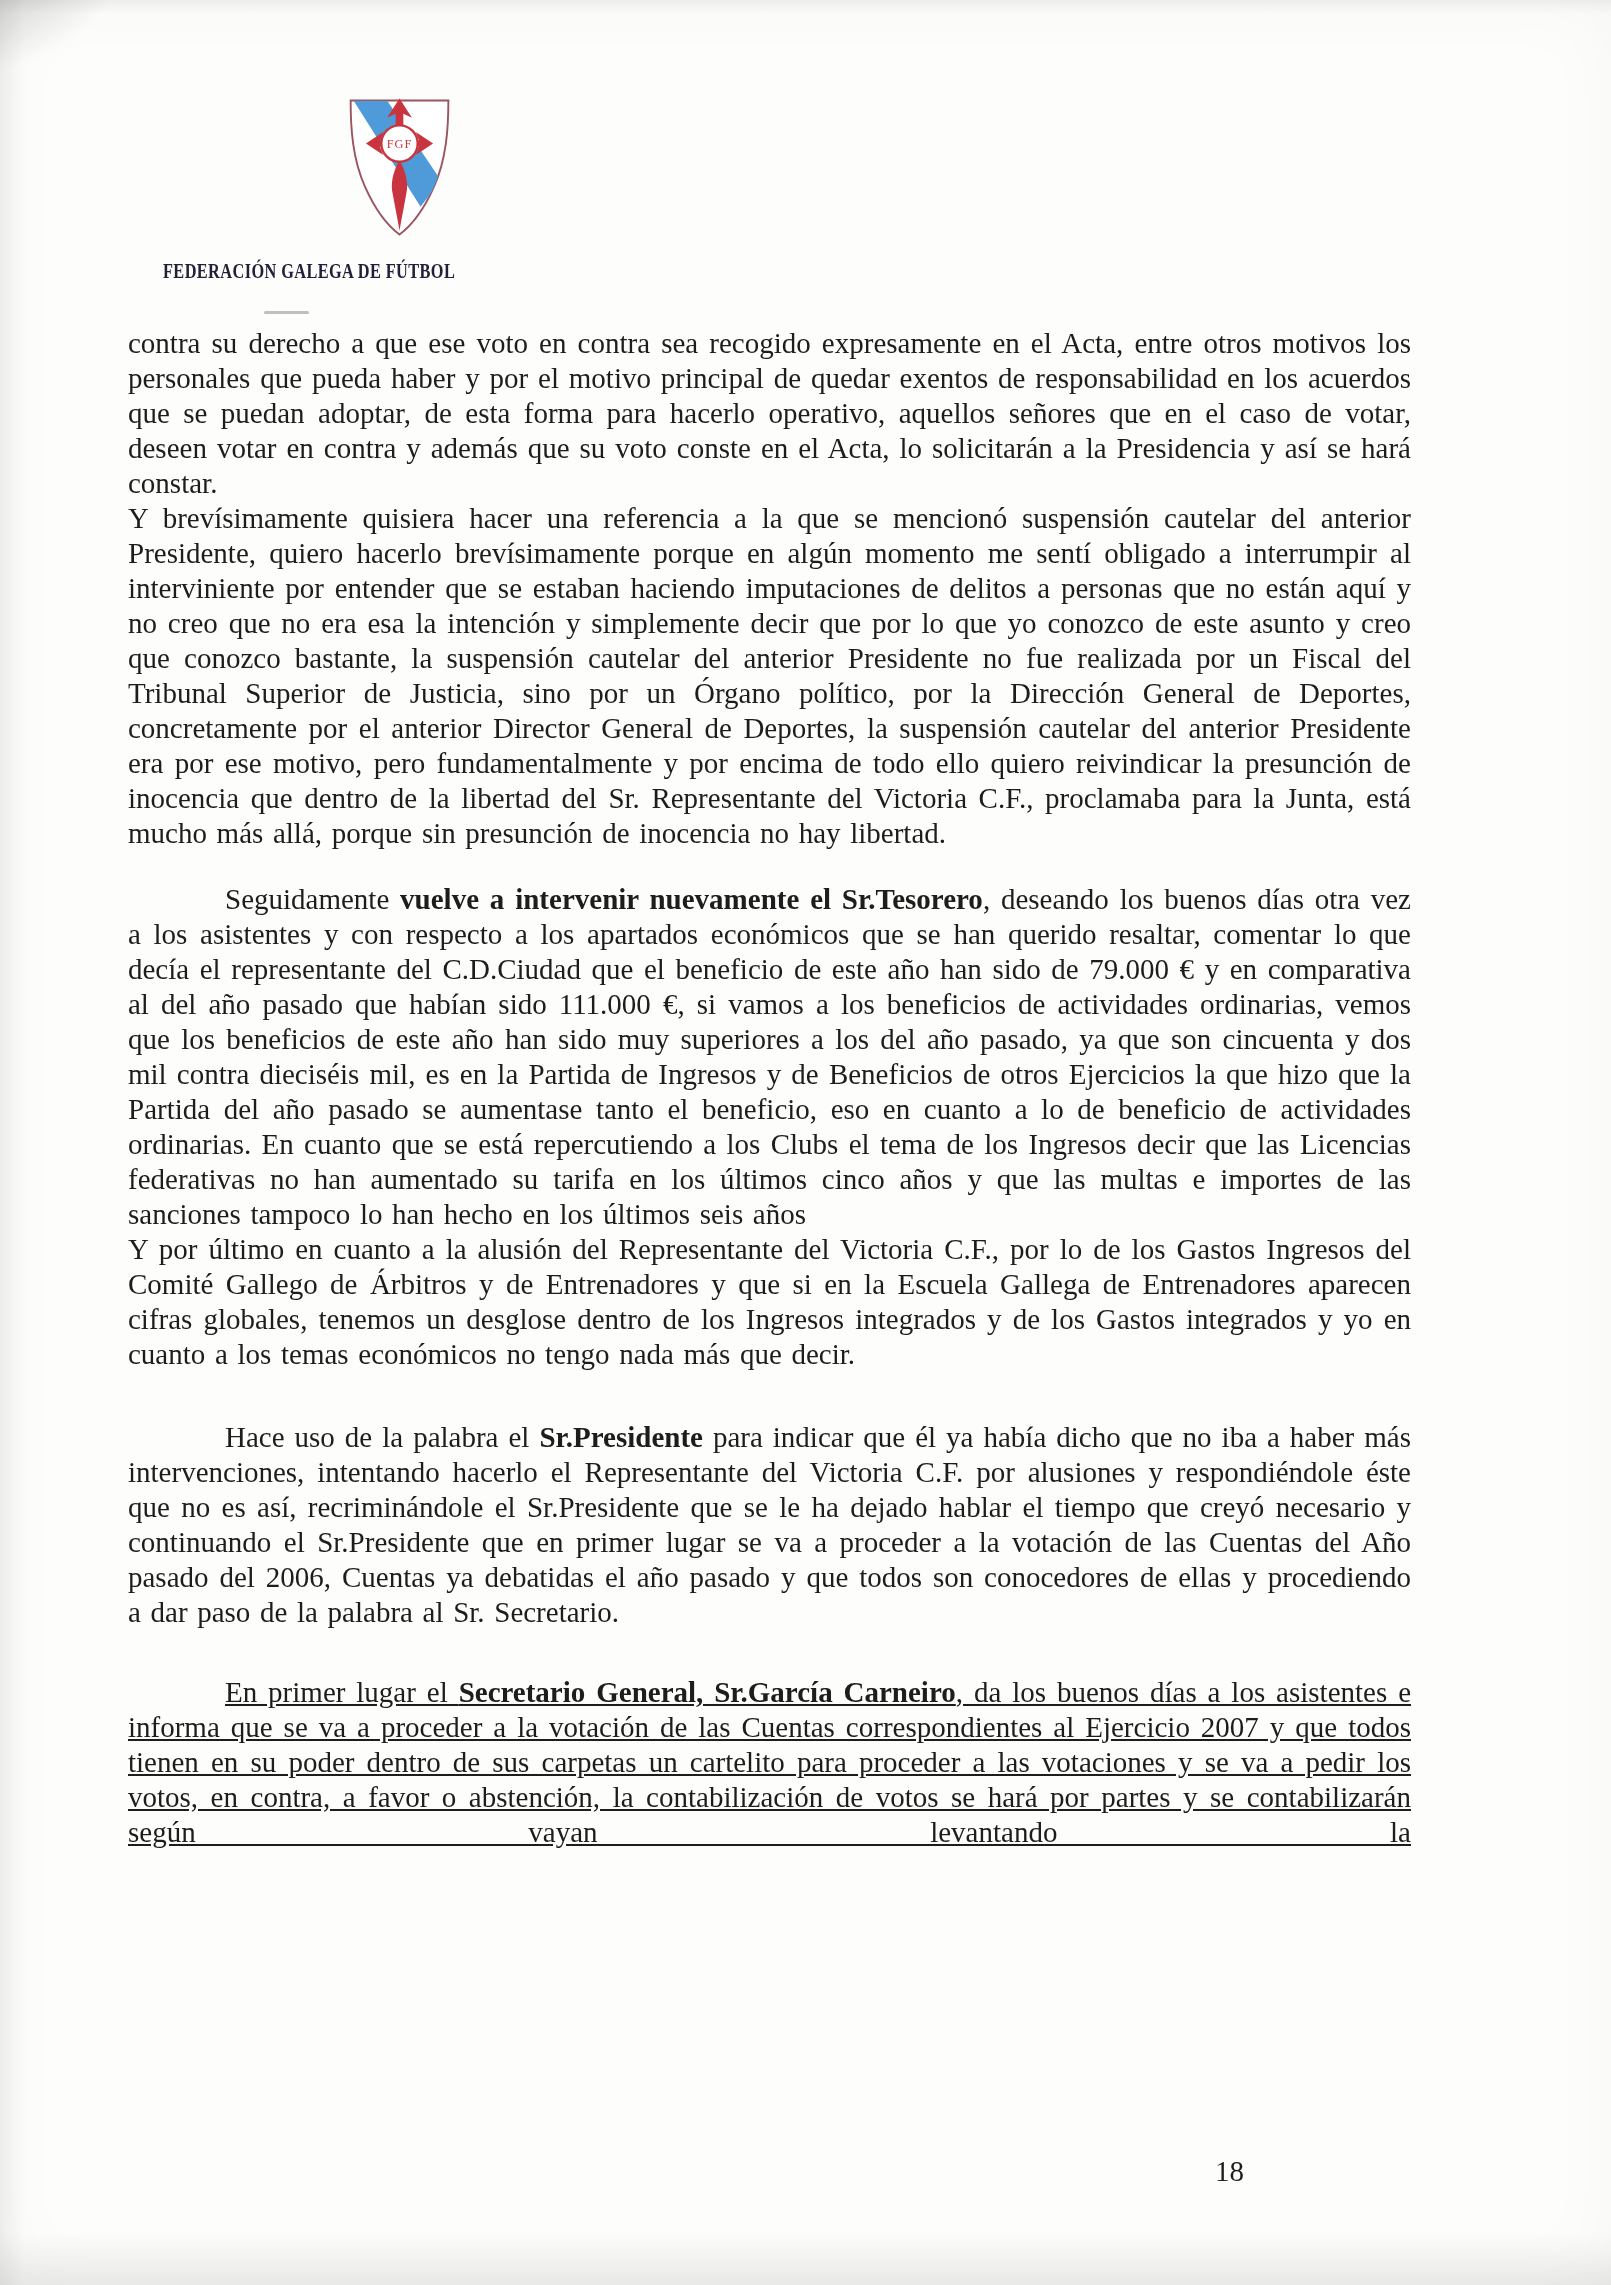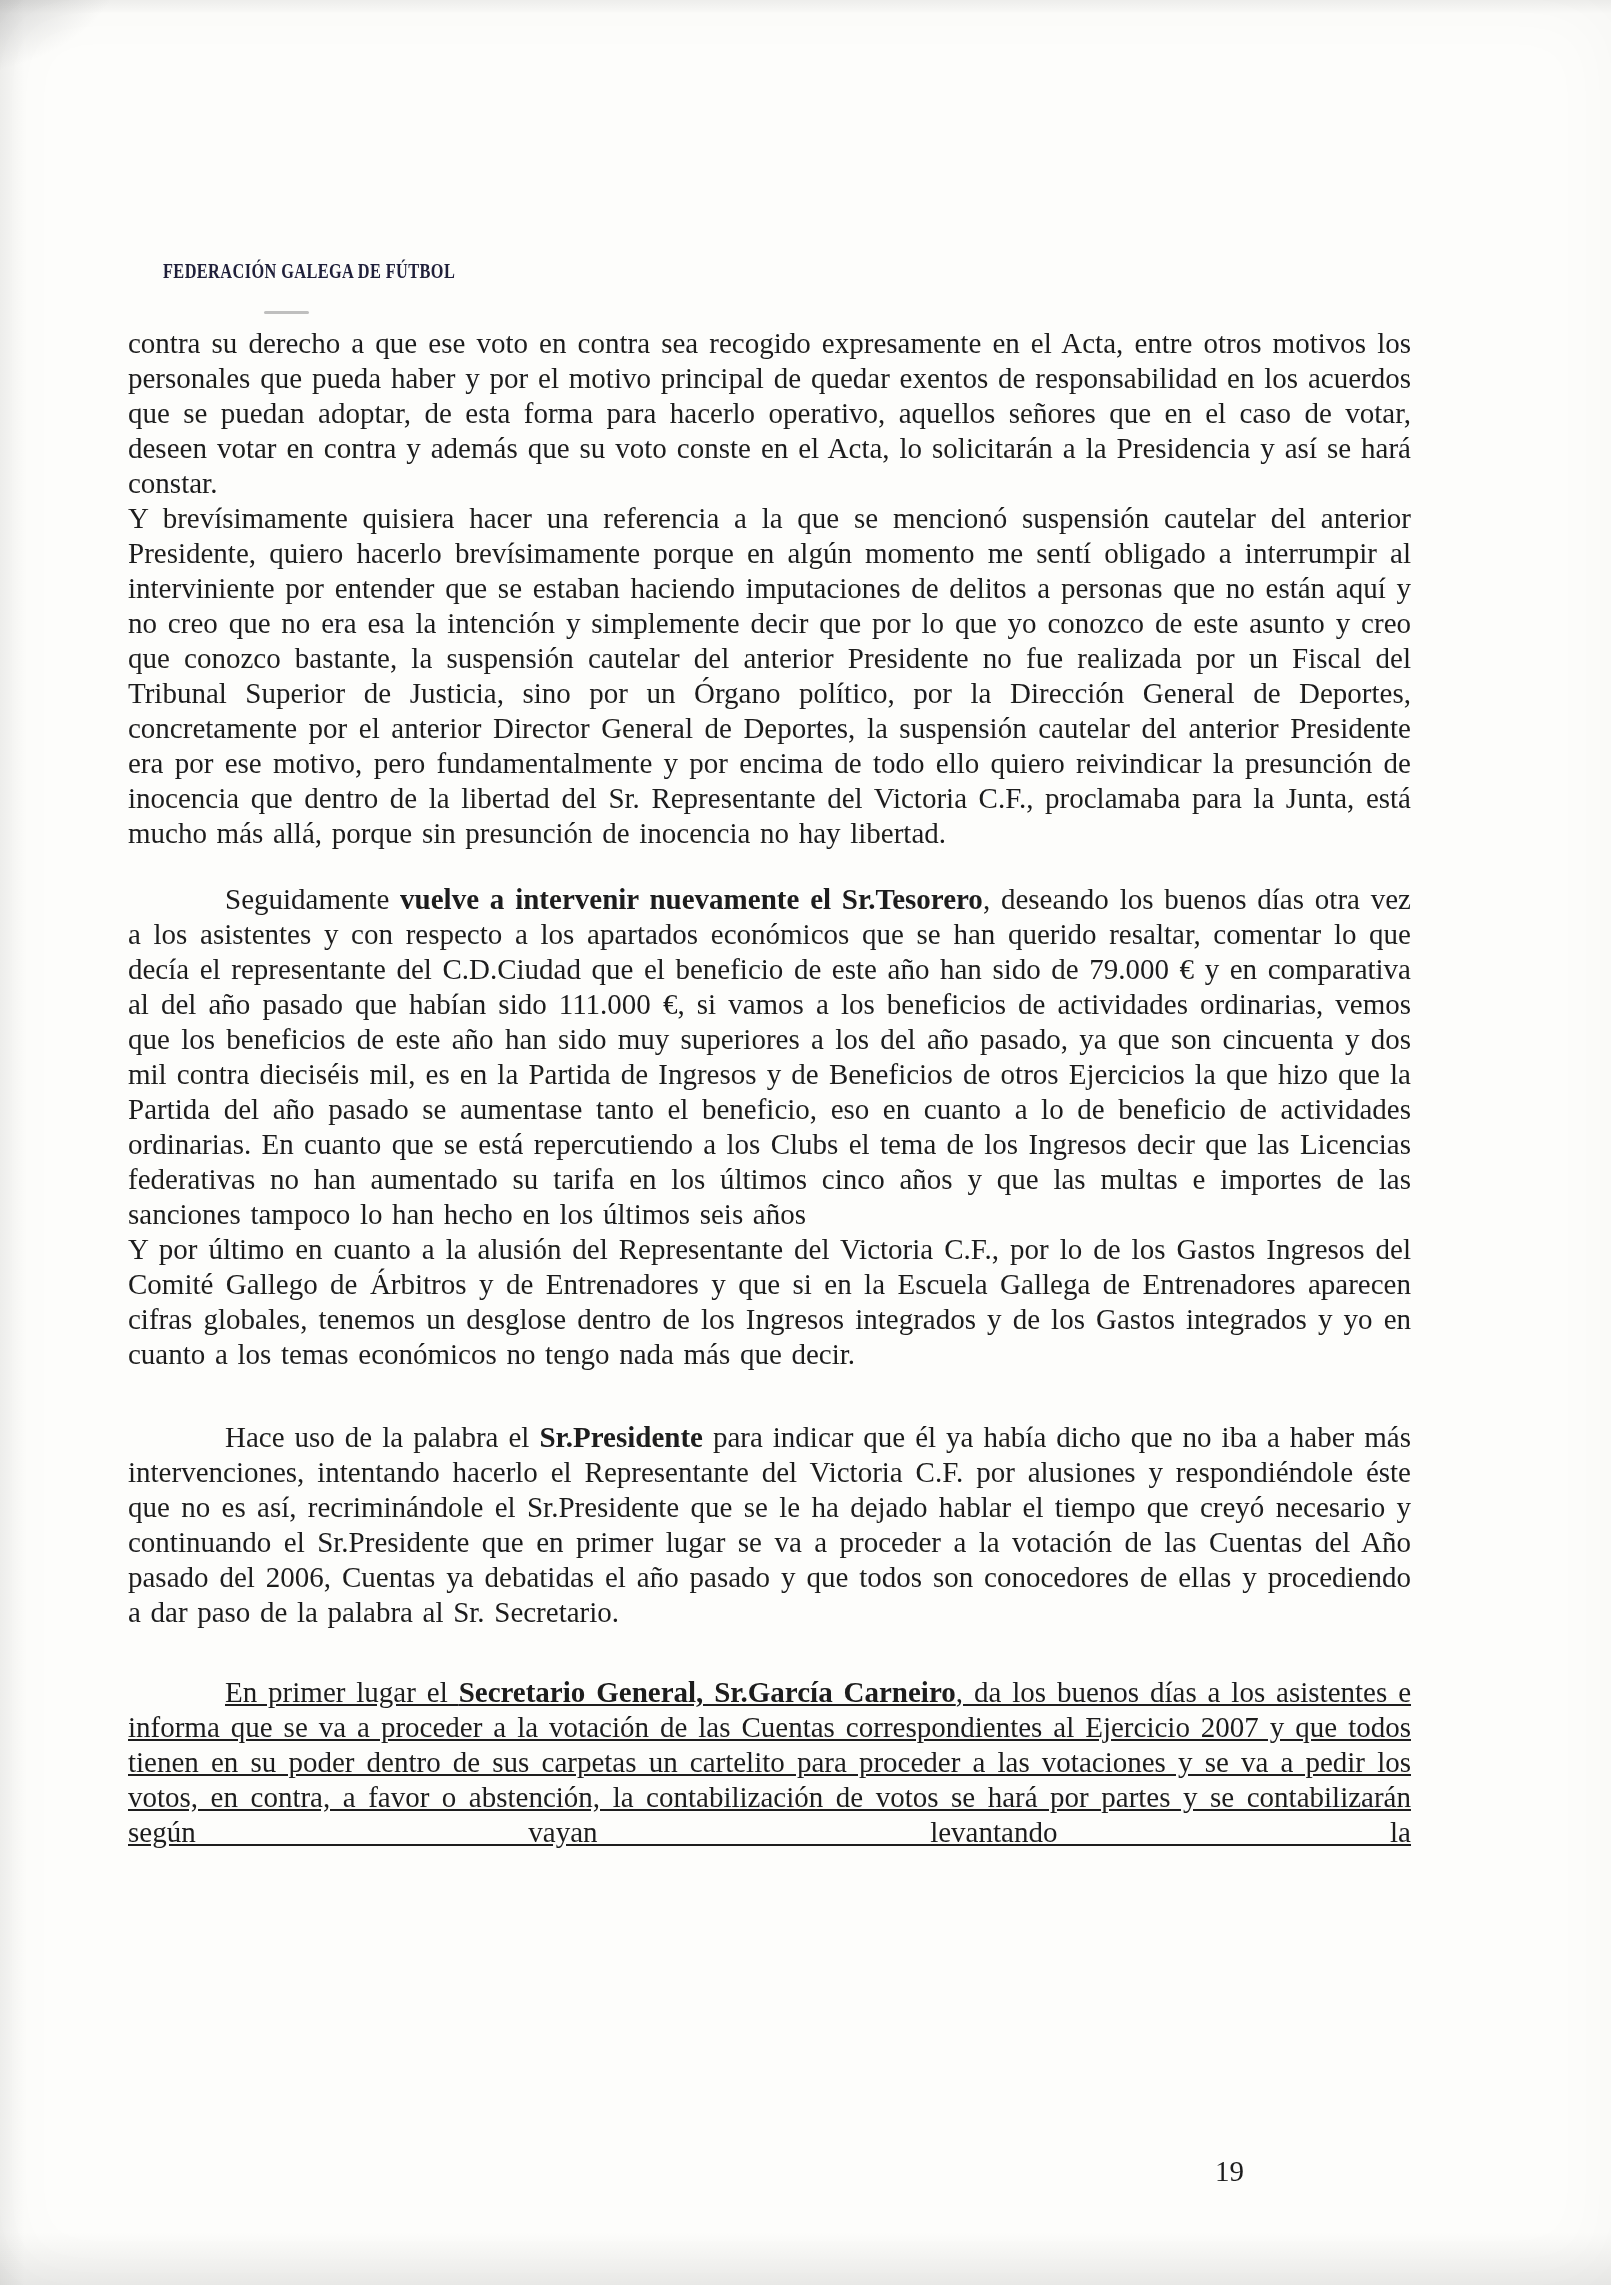--- a/index.html
+++ b/index.html
@@ -45,30 +45,56 @@
   .pagenum{
     position:absolute;left:1215px;top:2154px;
     font-size:29px;line-height:35px;color:#1d1d1d;
   }
 </style>
 </head>
 <body>
 
 <div class="page">
 
+  <div class="logo">
+    <svg viewBox="0 0 120 154" xmlns="http://www.w3.org/2000/svg">
+      <defs>
+        <clipPath id="shieldClip">
+          <path d="M9,7 L111,7 C111,36 109,68 96,97 C85,122 72,138 60,147 C48,138 35,122 24,97 C11,68 9,36 9,7 Z"></path>
+        </clipPath>
+      </defs>
+
+      <path d="M9,7 L111,7 C111,36 109,68 96,97 C85,122 72,138 60,147 C48,138 35,122 24,97 C11,68 9,36 9,7 Z" fill="#ffffff" stroke="#9b5560" stroke-width="2"></path>
+
+      <g clip-path="url(#shieldClip)">
+        <path d="M12,7 L47,7 L103,90 L82,118 Z" fill="#4f9bd9"></path>
+      </g>
+
+      <g fill="#c8353f">
+        <path d="M60,5 L73,25 L60,19 L47,25 Z"></path>
+        <rect x="56" y="18" width="8" height="18"></rect>
+        <path d="M25,52 L43,40 L39.5,49 L48,49 L48,55 L39.5,55 L43,64 Z"></path>
+        <path d="M95,52 L77,40 L80.5,49 L72,49 L72,55 L80.5,55 L77,64 Z"></path>
+        <path d="M60,69 C52.5,83 50.5,95 53,105 C55.5,119 58,131 60,143 C62,131 64.5,119 67,105 C69.5,95 67.5,83 60,69 Z"></path>
+      </g>
+
+      <circle cx="60" cy="52" r="19" fill="#ffffff" stroke="#c8353f" stroke-width="2.5"></circle>
+      <text x="60" y="57" text-anchor="middle" font-family="Liberation Serif, serif" font-size="13" letter-spacing="1" fill="#c8353f">FGF</text>
+    </svg>
+  </div>
 
   <div class="org-title">FEDERACIÓN GALEGA DE FÚTBOL</div>
 
   <div class="header-mark"></div>
 
   <main class="body">
       <p class=""><span>contra su derecho a que ese voto en contra sea recogido expresamente en el Acta, entre otros motivos los personales que pueda haber y por el motivo principal de quedar exentos de responsabilidad en los acuerdos que se puedan adoptar, de esta forma para hacerlo operativo, aquellos señores que en el caso de votar, deseen votar en contra y además que su voto conste en el Acta, lo solicitarán a la Presidencia y así se hará constar.</span></p>
       <p class=""><span>Y brevísimamente quisiera hacer una referencia a la que se mencionó suspensión cautelar del anterior Presidente, quiero hacerlo brevísimamente porque en algún momento me sentí obligado a interrumpir al interviniente por entender que se estaban haciendo imputaciones de delitos a personas que no están aquí y no creo que no era esa la intención y simplemente decir que por lo que yo conozco de este asunto y creo que conozco bastante, la suspensión cautelar del anterior Presidente no fue realizada por un Fiscal del Tribunal Superior de Justicia, sino por un Órgano político, por la Dirección General de Deportes, concretamente por el anterior Director General de Deportes, la suspensión cautelar del anterior Presidente era por ese motivo, pero fundamentalmente y por encima de todo ello quiero reivindicar la presunción de inocencia que dentro de la libertad del Sr. Representante del Victoria C.F., proclamaba para la Junta, está mucho más allá, porque sin presunción de inocencia no hay libertad.</span></p>
       <p class="indent gap-small"><span>Seguidamente </span><b>vuelve a intervenir nuevamente el Sr.Tesorero</b><span>, deseando los buenos días otra vez a los asistentes y con respecto a los apartados económicos que se han querido resaltar, comentar lo que decía el representante del C.D.Ciudad que el beneficio de este año han sido de 79.000 € y en comparativa al del año pasado que habían sido 111.000 €, si vamos a los beneficios de actividades ordinarias, vemos que los beneficios de este año han sido muy superiores a los del año pasado, ya que son cincuenta y dos mil contra dieciséis mil, es en la Partida de Ingresos y de Beneficios de otros Ejercicios la que hizo que la Partida del año pasado se aumentase tanto el beneficio, eso en cuanto a lo de beneficio de actividades ordinarias. En cuanto que se está repercutiendo a los Clubs el tema de los Ingresos decir que las Licencias federativas no han aumentado su tarifa en los últimos cinco años y que las multas e importes de las sanciones tampoco lo han hecho en los últimos seis años</span></p>
       <p class=""><span>Y por último en cuanto a la alusión del Representante del Victoria C.F., por lo de los Gastos Ingresos del Comité Gallego de Árbitros y de Entrenadores y que si en la Escuela Gallega de Entrenadores aparecen cifras globales, tenemos un desglose dentro de los Ingresos integrados y de los Gastos integrados y yo en cuanto a los temas económicos no tengo nada más que decir.</span></p>
       <p class="indent gap-large"><span>Hace uso de la palabra el </span><b>Sr.Presidente</b><span> para indicar que él ya había dicho que no iba a haber más intervenciones, intentando hacerlo el Representante del Victoria C.F. por alusiones y respondiéndole éste que no es así, recriminándole el Sr.Presidente que se le ha dejado hablar el tiempo que creyó necesario y continuando el Sr.Presidente que en primer lugar se va a proceder a la votación de las Cuentas del Año pasado del 2006, Cuentas ya debatidas el año pasado y que todos son conocedores de ellas y procediendo a dar paso de la palabra al Sr. Secretario.</span></p>
       <p class="indent gap-medium jlast"><span>En primer lugar el </span><b>Secretario General, Sr.García Carneiro</b><span>, da los buenos días a los asistentes e informa que se va a proceder a la votación de las Cuentas correspondientes al Ejercicio 2007 y que todos tienen en su poder dentro de sus carpetas un cartelito para proceder a las votaciones y se va a pedir los votos, en contra, a favor o abstención, la contabilización de votos se hará por partes y se contabilizarán según vayan levantando la</span></p>
     </main>
 
-  <div class="pagenum">19</div>
+  <div class="pagenum">18</div>
 
 </div>
 
 
 </body></html>

